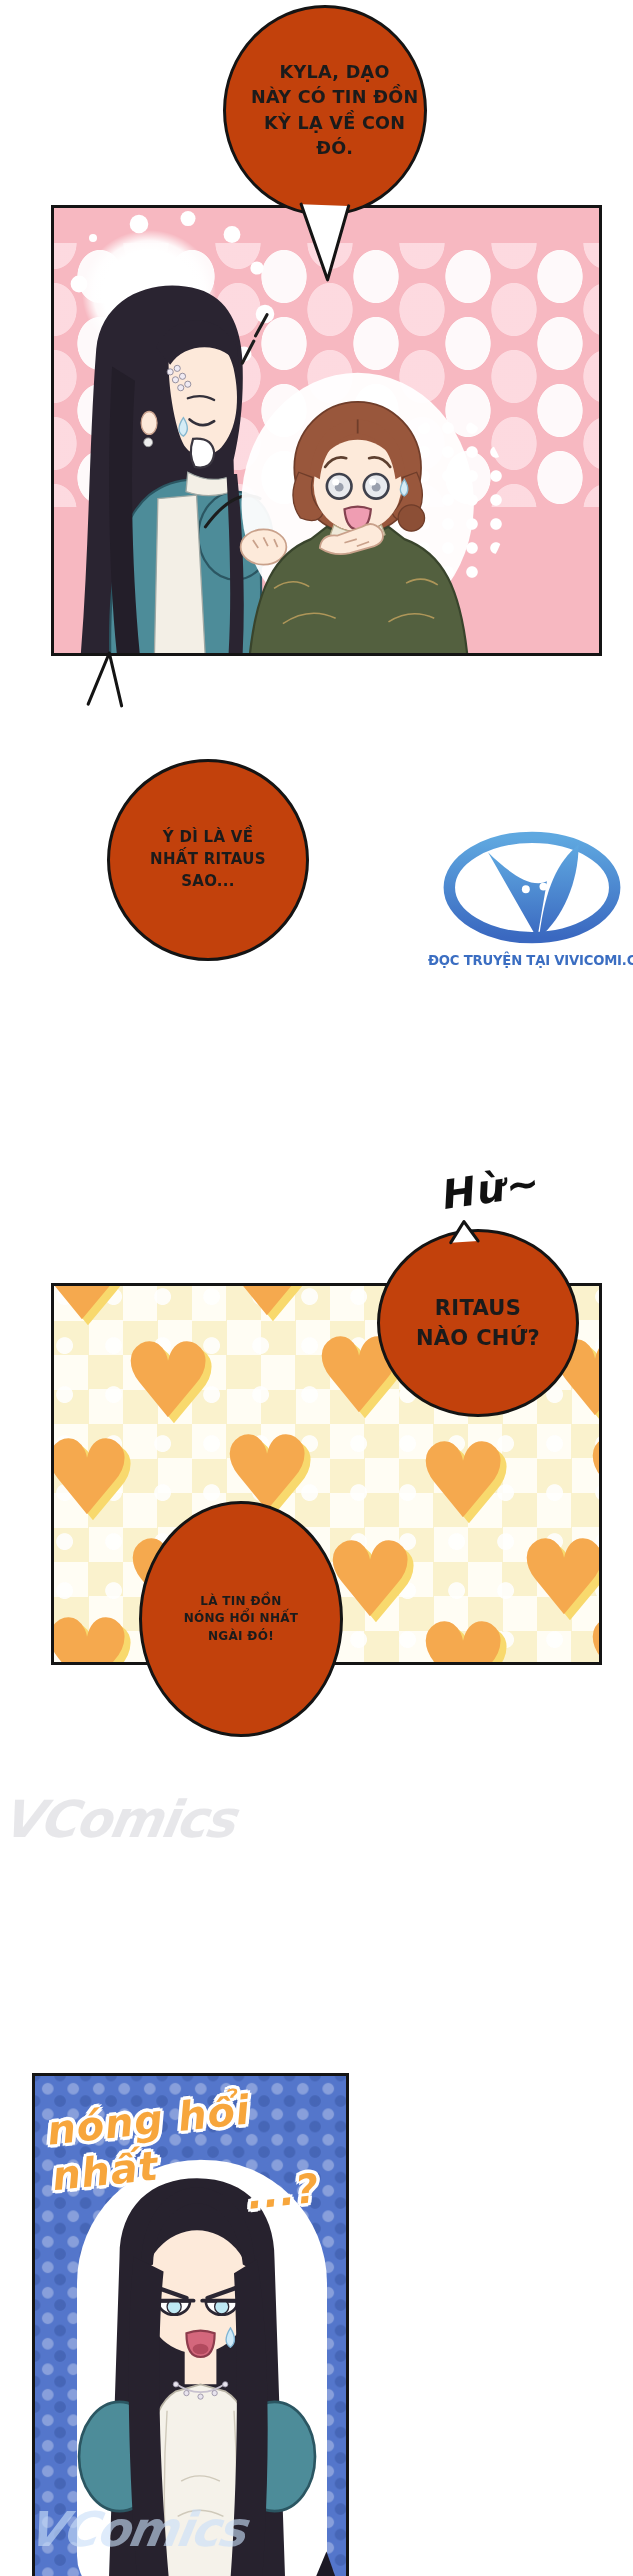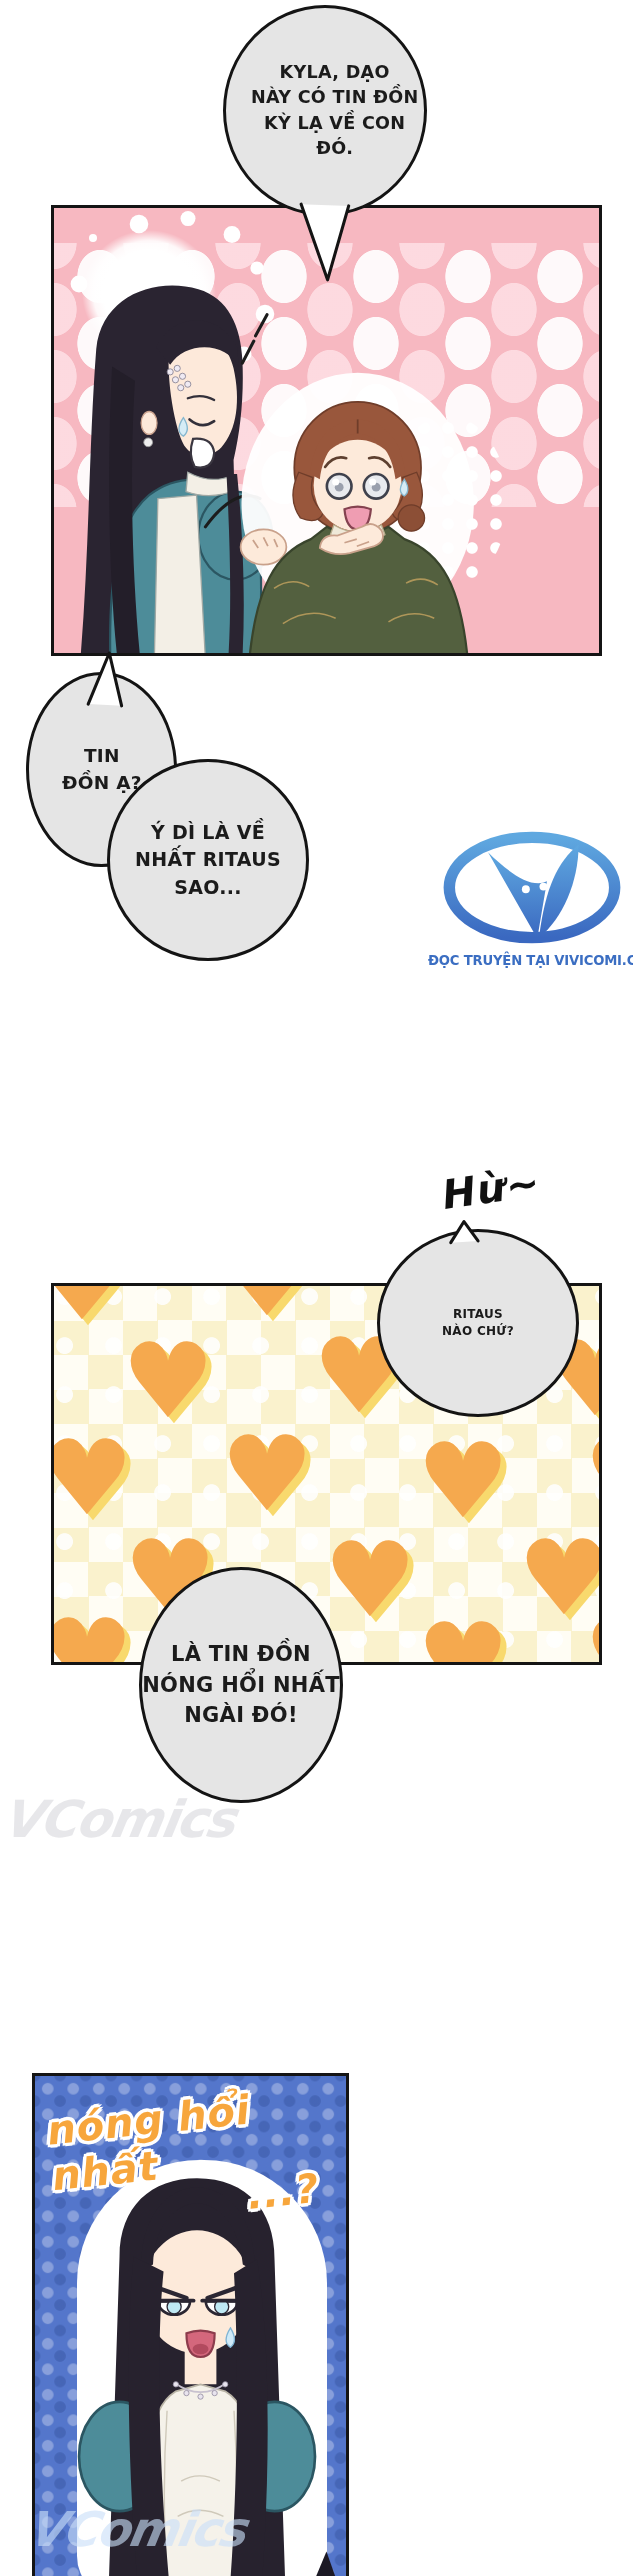--- a/index.html
+++ b/index.html
@@ -1,30 +1,30 @@
 <!DOCTYPE html>
 <html style="font-size:14px"><head>
 <meta charset="utf-8">
 <style>
   html,body{margin:0;padding:0;background:#fff;}
   .page{position:relative;width:634px;height:2576px;background:#fff;overflow:hidden;
         font-family:"DejaVu Sans",sans-serif;}
   *,*::before,*::after{box-sizing:border-box;}
 
   
-  .bubble{position:absolute;background:#e5e5e5;border:3.1px solid #141414;border-radius:50%;
+  .bubble{position:absolute;background:#c2410c;border:3.1px solid #141414;border-radius:50%;
           display:flex;align-items:center;justify-content:center;text-align:center;
           font-weight:bold;color:#1b1b1b;z-index:3;letter-spacing:0.3px;}
   .bubble .lines span{display:block;line-height:1.45;}
   .b1{left:223px;top:5.3px;width:204px;height:211px;font-size:17.6px;}
   .b1 .lines{padding-left:19.4px;}
   .b2{left:26.4px;top:672px;width:151px;height:195px;font-size:18.5px;}
-  .b3{left:107px;top:759px;width:202px;height:202px;font-size:19px;z-index:5;}
-  .b4{left:377px;top:1229px;width:202px;height:188px;font-size:12px;}
-  .b5{left:139px;top:1567px;width:204px;height:236px;font-size:21px;z-index:5;}
+  .b3{left:107px;top:759px;width:202px;height:202px;font-size:15px;z-index:5;}
+  .b4{left:377px;top:1229px;width:202px;height:188px;font-size:21px;}
+  .b5{left:139px;top:1501px;width:204px;height:236px;font-size:12px;z-index:5;}
 
   .tails{position:absolute;left:0;top:0;z-index:4;pointer-events:none;}
 
   
   .panel{position:absolute;border:3.1px solid #141414;overflow:hidden;z-index:2;}
   .p1{left:51px;top:205px;width:551px;height:451px;background:#f7b8c1;}
   .p1-dots{position:absolute;left:0;top:35px;width:551px;height:264px;
     background-image:
       radial-gradient(ellipse 23px 27px at center,rgba(255,255,255,.92) 97%,rgba(255,255,255,0) 100%),
       radial-gradient(ellipse 23px 27px at center,rgba(255,226,231,.8) 97%,rgba(255,226,231,0) 100%);
@@ -164,26 +164,20 @@
             <path d="M400,426 q18,-10 36,2"></path>
           <path d="M260,472 q30,-20 60,-6"></path>
             <path d="M380,470 q26,-16 52,-4"></path>
         </g>
         <path d="M322,372 q-18,-2 -20,14 q16,10 34,6 l28,-8 q14,-6 8,-18 q-10,-12 -22,-4 Z" fill="#fdeada" stroke="#c9a18b" stroke-width="2"></path>
         <path d="M330,380 l14,-4 M344,384 l14,-5" stroke="#c9a18b" stroke-width="1.8" fill="none"></path>
       </g>
     </svg>
   </div>
 
-  <div class="bubble b2">
-    <div class="lines">
-      <span>TIN</span>
-      <span>ĐỒN Ạ?</span>
-    </div>
-  </div>
 
   <div class="bubble b3">
     <div class="lines">
       <span>Ý DÌ LÀ VỀ</span>
       <span>NHẤT RITAUS</span>
       <span>SAO...</span>
     </div>
   </div>
 
   <div class="logo">

